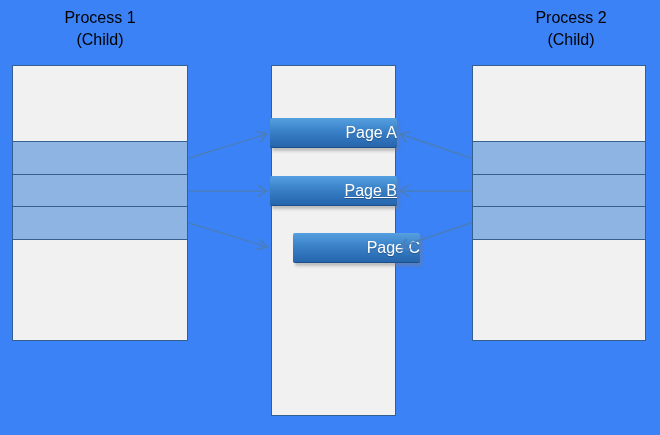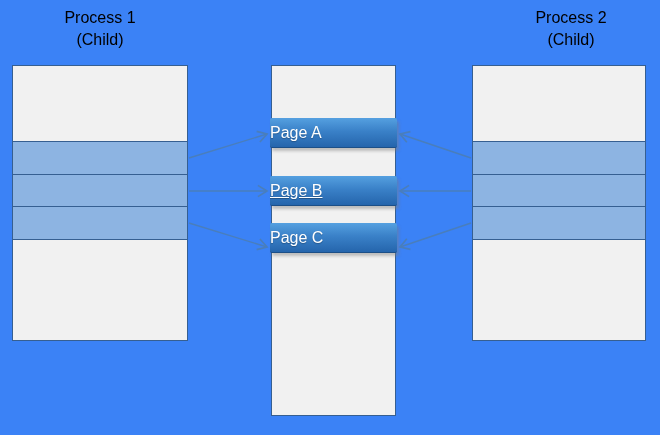--- a/index.html
+++ b/index.html
@@ -44,21 +44,21 @@
     position: absolute;
     left: 270px;
     width: 127px;
     height: 30px;
     border-radius: 2px;
     background: linear-gradient(to bottom, #55a0e0 0%, #3a81c8 45%, #2565ac 100%);
     border-bottom: 1px solid #1c4f87;
     box-shadow: 2px 3px 3px rgba(125,125,125,0.45);
     color: #ffffff;
     font-size: 16px;
-    text-align: left;
+    text-align: right;
     line-height: 29px;
     text-shadow: 0 1px 1px rgba(0,0,0,0.25);
   }
 
   .arrow-layer {
     position: absolute;
     left: 0; top: 0;
     width: 660px; height: 435px;
     pointer-events: none;
   }
@@ -84,21 +84,21 @@
 
   <div class="mem-box" style="left:271px; top:65px; width:125px; height:351px;"></div>
 
   <div class="mem-box" style="left:472px; top:65px; width:174px; height:276px;"></div>
   <div class="band" style="left:472px; top:141px; width:174px; height:34px;"></div>
   <div class="band" style="left:472px; top:174px; width:174px; height:33px;"></div>
   <div class="band" style="left:472px; top:206px; width:174px; height:34px;"></div>
 
   <div class="page-bar" style="top:118px;">Page A</div>
   <div class="page-bar" style="top:176px;text-decoration:underline;">Page B</div>
-  <div class="page-bar" style="top:223px;">Page C</div>
+  <div class="page-bar" style="top:233px;margin-left:23px;">Page C</div>
 
   <svg class="arrow-layer" viewBox="0 0 660 435" xmlns="http://www.w3.org/2000/svg">
     <defs>
       <marker id="openArrow" viewBox="0 0 10 10" refX="7.5" refY="5" markerWidth="10" markerHeight="10" orient="auto">
         <path d="M1,1 L7.5,5 L1,9" fill="none" stroke="#4a7ebb" stroke-width="1.2"></path>
       </marker>
     </defs>
     <g stroke="#4a7ebb" stroke-width="1.4" fill="none">
       <line x1="189" y1="158" x2="267" y2="134" marker-end="url(#openArrow)"></line>
       <line x1="189" y1="191" x2="267" y2="191" marker-end="url(#openArrow)"></line>

